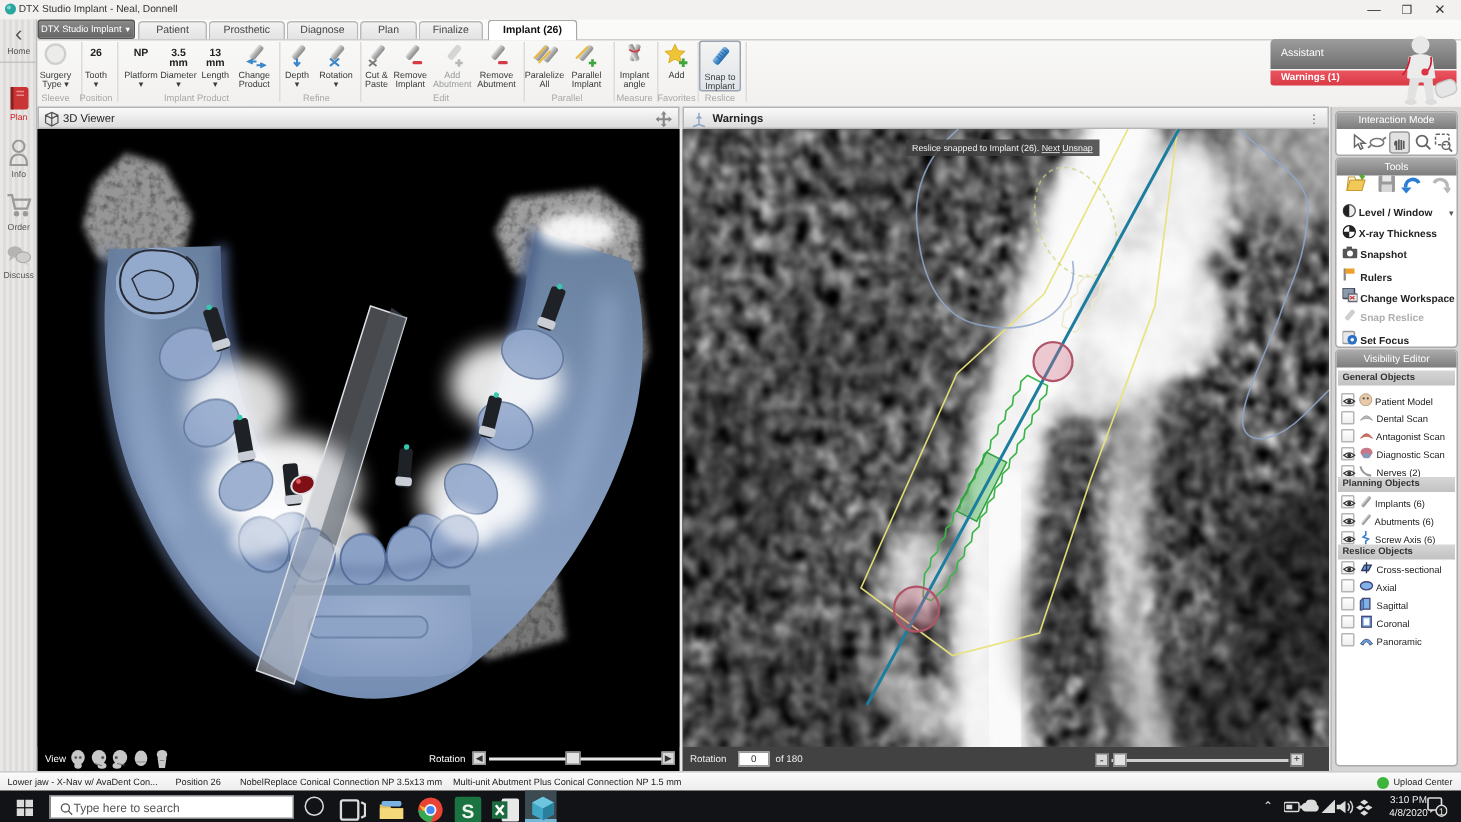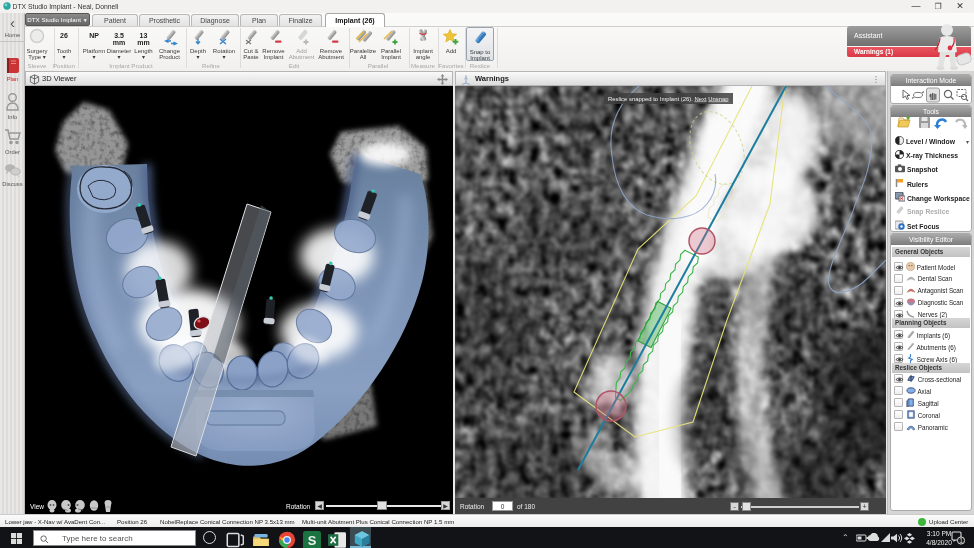--- a/index.html
+++ b/index.html
@@ -720,21 +720,21 @@
 <div class="abs" id="taskbar"></div>
 <svg class="abs" style="left:11px;top:533px" width="11" height="11" viewBox="0 0 13 13">
     <rect x="0" y="0" width="6" height="6" fill="#dcdcdc"></rect>
     <rect x="7" y="0" width="6" height="6" fill="#dcdcdc"></rect>
     <rect x="0" y="7" width="6" height="6" fill="#dcdcdc"></rect>
     <rect x="7" y="7" width="6" height="6" fill="#dcdcdc"></rect>
   </svg>
 <div class="abs" id="search"><svg style="position:absolute;left:6px;top:4px" width="9" height="9" viewBox="0 0 10 10">
       <circle cx="4" cy="4" r="3" fill="none" stroke="#555" stroke-width="1"></circle>
       <path d="M6.2 6.2 L9 9" stroke="#555" stroke-width="1"></path>
-    </svg><span style="margin-left:28px;color:#555">Type here to search</span></div>
+    </svg><span style="margin-left:15px;color:#555">Type here to search</span></div>
 <div class="abs" style="left:203px;top:531px;width:13px;height:13px;border:1.5px solid #dcdcdc;border-radius:50%"></div>
 <svg class="abs tico" style="left:226px;top:531px" width="14" height="14" viewBox="0 0 14 14">
     <rect x="1" y="2" width="9" height="10" rx="1" fill="none" stroke="#dcdcdc" stroke-width="1.2"></rect>
     <path d="M11.5 3 l2 1 v6 l-2 1" fill="none" stroke="#dcdcdc" stroke-width="1.2"></path>
   </svg>
 <svg class="abs tico" style="left:252px;top:531px" width="15" height="14" viewBox="0 0 15 14">
     <path d="M1 4 h5 l1.5 2 h6.5 v6 h-13z" fill="#e8c35a"></path>
     <path d="M1 6 h13 v6 h-13z" fill="#f4d87a"></path>
     <rect x="2" y="2" width="11" height="3" rx="1" fill="#7ab3e0"></rect>
   </svg>

